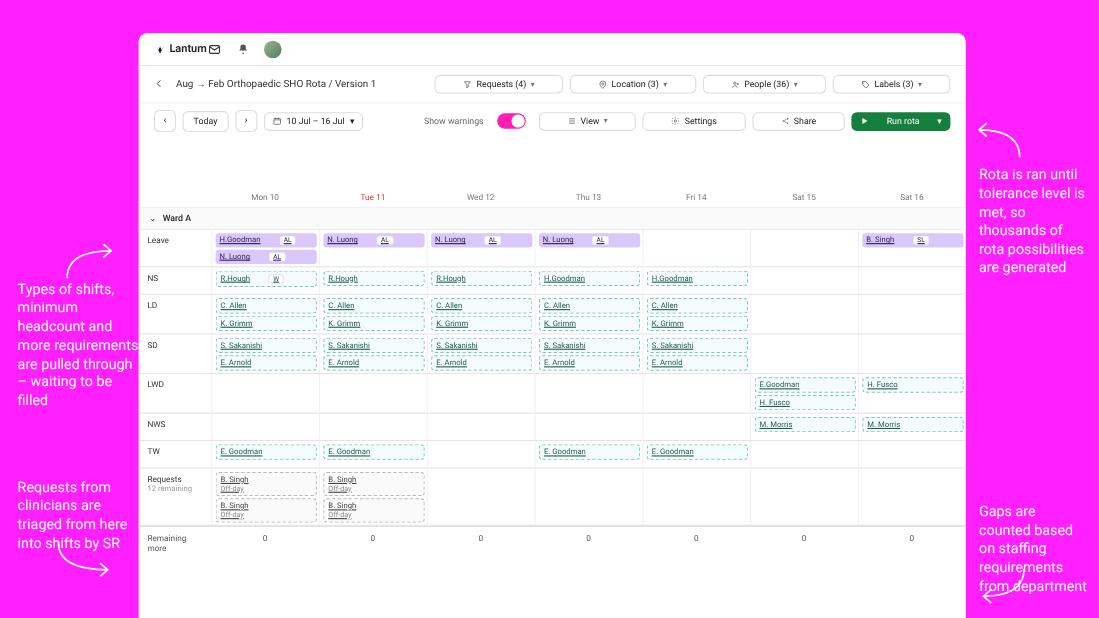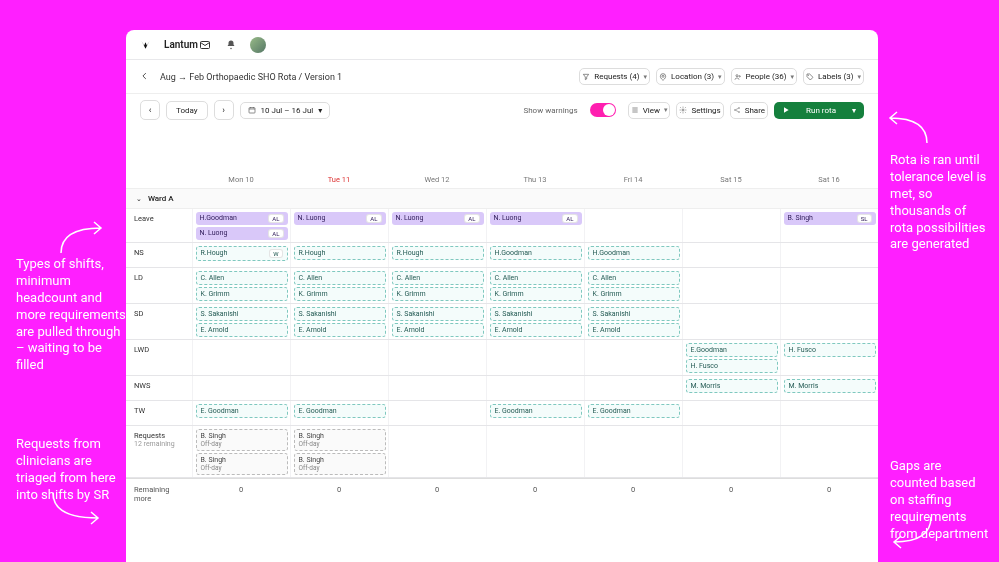--- a/index.html
+++ b/index.html
@@ -1,32 +1,32 @@
 <!DOCTYPE html>
 <html><head>
 <meta charset="utf-8">
 <style>
 * { margin:0; padding:0; box-sizing:border-box; font-family:-apple-system,BlinkMacSystemFont,"Segoe UI",Roboto,sans-serif; }
 body { background:#ff1fff; width:999px; height:562px; overflow:hidden; position:relative; }
 .app { position:absolute; left:126px; top:30px; width:752px; height:532px; background:#fff; border-radius:8px 8px 0 0; overflow:hidden; display:flex; flex-direction:column; font-size:8px; color:#222; }
 .top { display:flex; align-items:center; height:30px; border-bottom:1px solid #e8e8eb; padding:0 14px; }
-.logo { display:flex; align-items:center; font-weight:600; font-size:10px; gap:13px; }
+.logo { display:flex; align-items:center; font-weight:600; font-size:10px; gap:3px; }
 .logo-mark{width:11px;height:11px;display:inline-flex;align-items:center;justify-content:center;}
 .tabs { margin:0 auto; display:flex; gap:20px; font-size:9px; }
 .tabs span { padding:0 2px 8px; cursor:pointer; color:#555; }
 .tabs .act { color:#e11; border-bottom:2px solid #e11; font-weight:500;}
 .top-right { display:flex; align-items:center; gap:12px; }
 .icb{width:14px;height:14px;display:flex;align-items:center;justify-content:center;color:#444;cursor:pointer;}
 .avatar{width:16px;height:16px;border-radius:50%;background:linear-gradient(135deg,#9b8,#576);}
 
 .bar1 { display:flex; align-items:center; gap:10px; padding:8px 14px; border-bottom:1px solid #eee;}
 .back{width:10px;display:inline-block;}
 .crumb{font-size:9px;color:#333;}
 .chips{margin-left:auto;display:flex;gap:6px;}
-.pill{border:1px solid #ddd;border-radius:5px;padding:3px 2px;display:flex;align-items:center;gap:4px;font-size:8px;cursor:pointer;background:#fff;}
+.pill{border:1px solid #ddd;border-radius:5px;padding:3px 25px;display:flex;align-items:center;gap:4px;font-size:8px;cursor:pointer;background:#fff;}
 .pill .chev{font-size:7px;color:#777;}
 
 .bar2 { display:flex; align-items:center; gap:6px; padding:6px 14px 8px; }
 .sq { border:1px solid #ddd; border-radius:5px; width:20px; height:20px; display:flex;align-items:center;justify-content:center;cursor:pointer;font-size:9px;background:#fff;}
 .today{border:1px solid #ddd;border-radius:5px;padding:4px 9px;font-size:8px;cursor:pointer;background:#fff;}
 .datep{border:1px solid #ddd;border-radius:5px;padding:3px 7px;display:flex;align-items:center;gap:5px;font-size:8px;cursor:pointer;background:#fff;}
 .sp{flex:1}
 .warn{font-size:8px;color:#666}
 .tgl{width:26px;height:14px;background:#ff1fb0;border-radius:7px;position:relative;cursor:pointer;margin:0 6px;}
 .tgl::after{content:"";position:absolute;right:1px;top:1px;width:12px;height:12px;background:#fff;border-radius:50%;}
@@ -35,21 +35,21 @@
 .grid-wrap{flex:1;overflow:auto;}
 .hdr{display:grid;grid-template-columns:66px repeat(7,1fr);border-bottom:1px solid #eee;margin-top:43px;}
 .hdr div{padding:4px 0;text-align:center;font-size:7.5px;color:#777;}
 .ward{display:flex;align-items:center;gap:6px;padding:5px 10px;border-bottom:1px solid #eee;font-size:8px;font-weight:500;background:#fafafa;}
 .caret{font-size:7px;}
 
 .row{display:grid;grid-template-columns:66px repeat(7,1fr);border-bottom:1px solid #e5e5e8;}
 .row .lab{padding:5px 8px;font-size:7.5px;color:#333;align-self:start;}
 .row .sub{font-size:7px;color:#999;display:block;}
 .cell{padding:2.5px;border-left:1px solid #f2f2f4;display:flex;flex-direction:column;gap:2px;min-height:24px;}
-.sh{border-radius:3px;padding:2px 4px;font-size:7px;display:flex;align-items:center;justify-content:space-between;gap:17px;}
+.sh{border-radius:3px;padding:2px 4px;font-size:7px;display:flex;align-items:center;gap:17px;text-decoration:underline;}
 .purple{background:#d9c8f9;color:#2e1a58;}
 .dashed{border:1px dashed #7fc8bf;background:#f4fcfb;color:#245b54;}
 .dash-grey{border:1px dashed #bbb;background:#fafafa;color:#444;}
 .off{font-size:6.5px;color:#888;display:block;}
 .tag{background:#fff;border-radius:3px;padding:0 3px;font-size:6px;border:1px solid rgba(0,0,0,.1);}
 
 .gaps{display:grid;grid-template-columns:66px repeat(7,1fr);border-top:1px solid #ddd;}
 .gaps div{padding:6px 8px;font-size:7.5px;color:#555;text-align:center;}
 .gaps div:first-child{text-align:left;}
 

